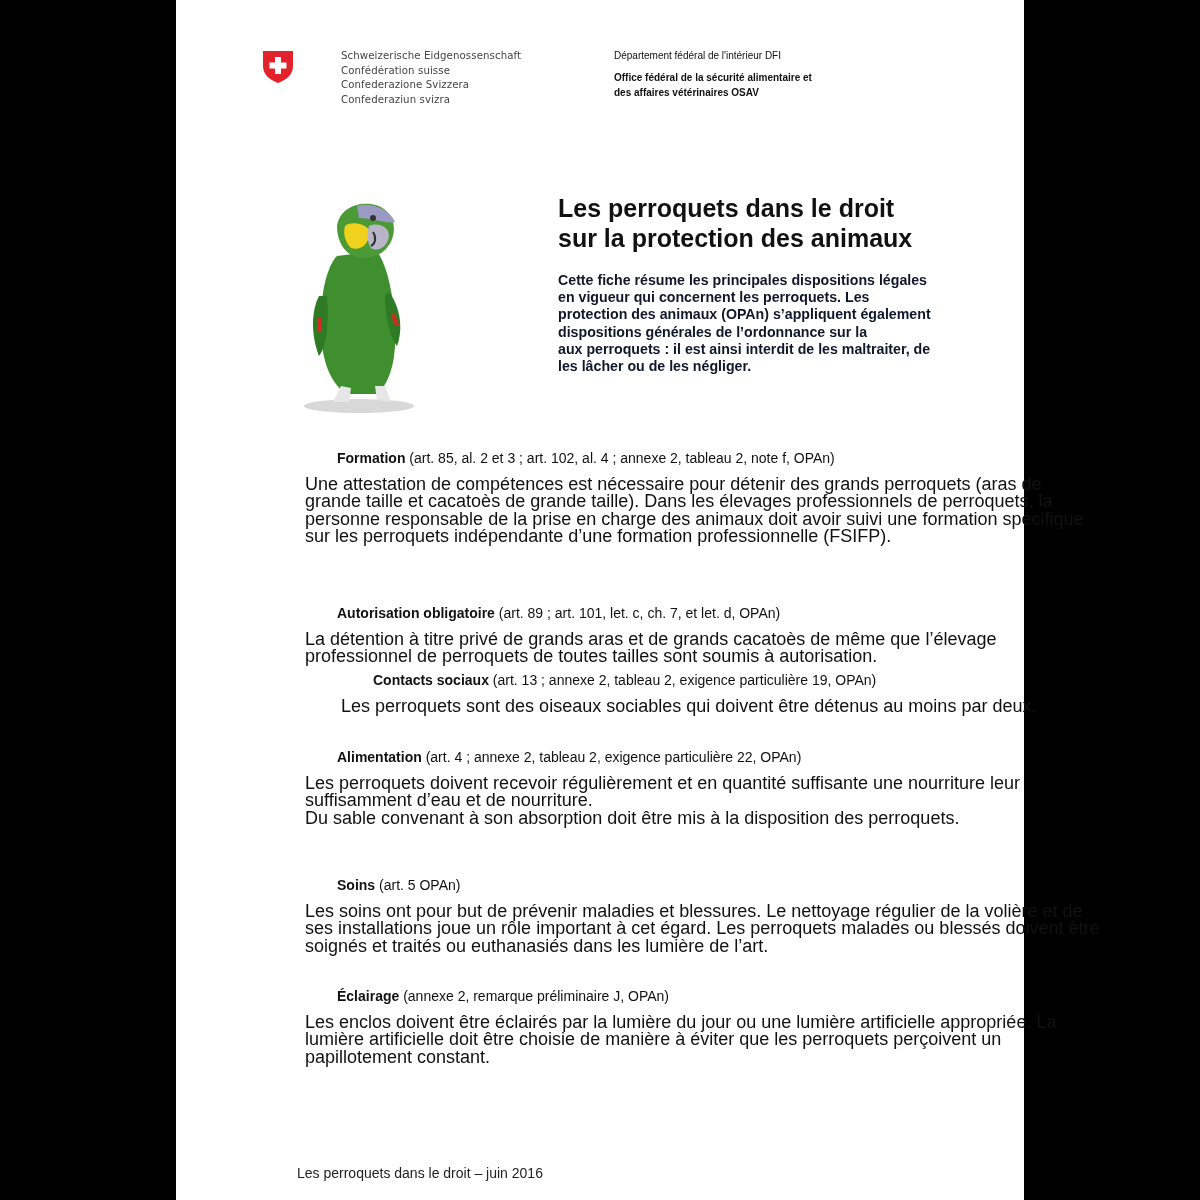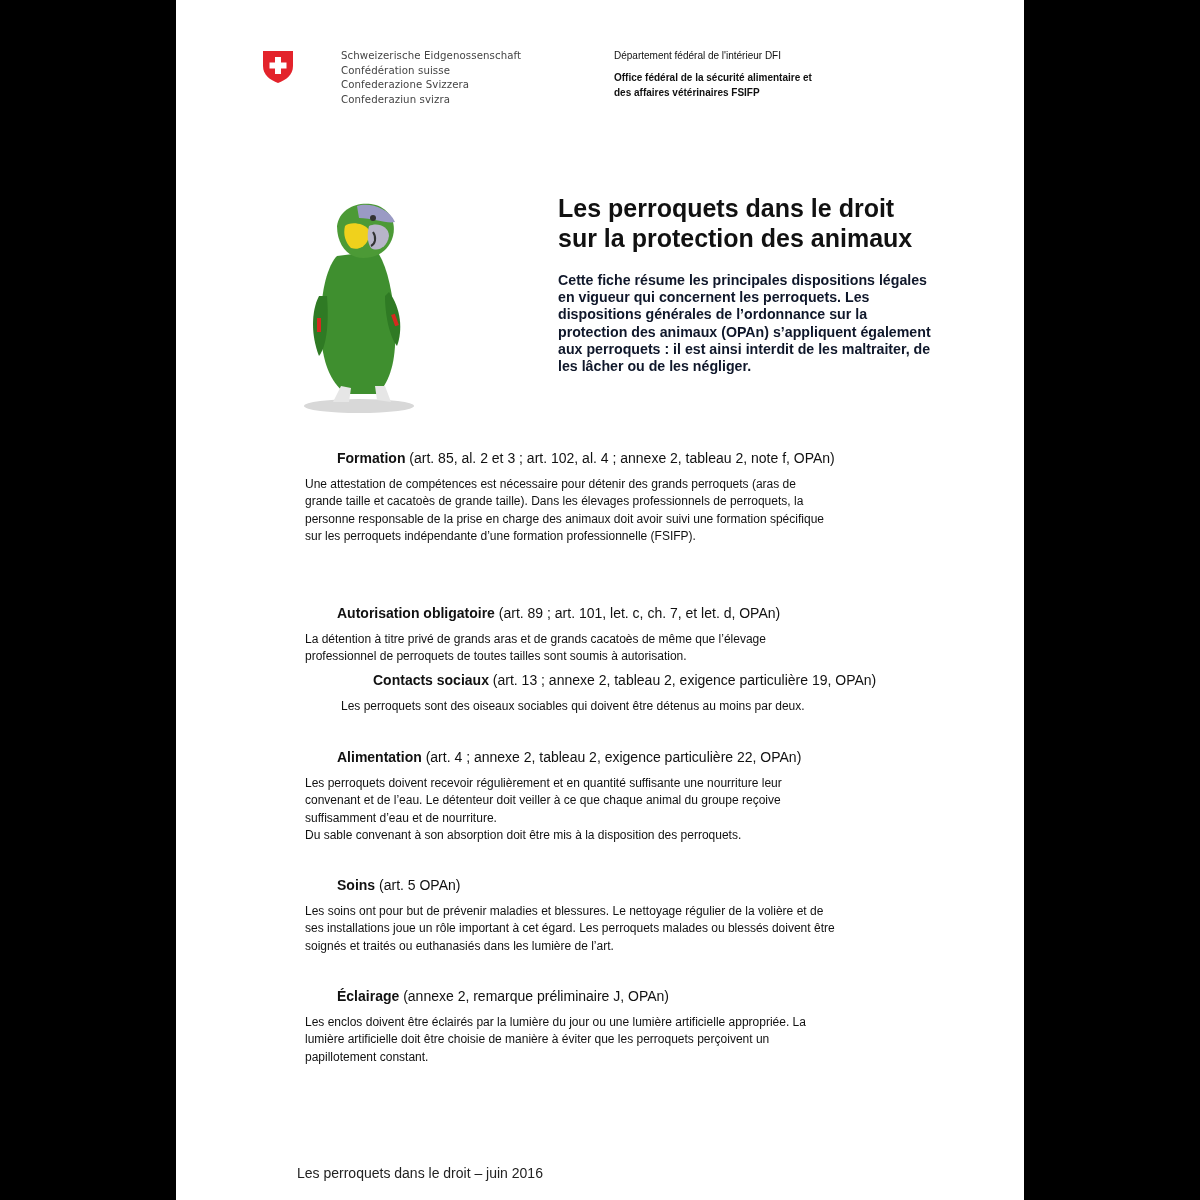--- a/index.html
+++ b/index.html
@@ -9,21 +9,21 @@
   .confed { position: absolute; left: 128px; top: 49px; font-family: "DejaVu Sans", sans-serif; font-size: 10.2px; line-height: 14.7px; color: #444; letter-spacing: 0.1px; margin-left: 37px; }
   .confed div { white-space: nowrap; }
   .dept { position: absolute; left: 438px; top: 50px; font-size: 10px; color: #111; }
   .office { position: absolute; left: 438px; top: 71px; font-size: 10px; font-weight: bold; line-height: 14.5px; color: #111; }
   .parrot { position: absolute; left: 121px; top: 196px; width: 120px; height: 218px; }
   .title { position: absolute; left: 382px; top: 193px; font-size: 25px; font-weight: bold; line-height: 30px; color: #111; }
   .intro { position: absolute; left: 382px; top: 272px; width: 400px; font-size: 14.2px; font-weight: bold; line-height: 17.2px; color: #0f172a; }
   .section { position: absolute; left: 129px; width: 660px; }
   .sec-head { font-size: 14px; line-height: 17px; color: #111; white-space: nowrap; padding-left: 32px; }
   .sec-head b { font-weight: bold; }
-  .sec-body { margin-top: 9px; font-size: 12px; line-height: 17.4px; color: #111; }
+  .sec-body { margin-top: 9px; font-size: 18px; line-height: 17.4px; color: #111; }
   .sec-body div { white-space: nowrap; }
   .footer { position: absolute; left: 121px; top: 1165px; font-size: 14px; color: #222; }
 </style>
 </head>
 <body>
 
 <div class="page">
 
   <svg class="logo" viewBox="0 0 32 34">
     <path d="M1 1 H31 V16 C31 25 24 30 16 33 C8 30 1 25 1 16 Z" fill="#e3232b"></path>
@@ -34,21 +34,21 @@
   <div class="confed">
     <div>Schweizerische Eidgenossenschaft</div>
     <div>Confédération suisse</div>
     <div>Confederazione Svizzera</div>
     <div>Confederaziun svizra</div>
   </div>
 
   <div class="dept">Département fédéral de l'intérieur DFI</div>
   <div class="office">
     <div>Office fédéral de la sécurité alimentaire et</div>
-    <div>des affaires vétérinaires FSIFP</div>
+    <div>des affaires vétérinaires OSAV</div>
   </div>
 
   <svg class="parrot" viewBox="0 0 120 218">
     <ellipse cx="62" cy="210" rx="55" ry="7" fill="#d8d8d8"></ellipse>
     <path d="M40 60 C30 70 22 100 24 140 C26 170 36 190 50 198 L80 198 C92 188 100 165 98 130 C96 95 90 70 80 55 Z" fill="#3f8f2f"></path>
     <path d="M22 100 C14 115 14 140 22 160 C30 150 32 125 30 100 Z" fill="#2f7a24"></path>
     <path d="M92 96 C104 112 106 134 100 150 C92 140 88 118 88 100 Z" fill="#2f7a24"></path>
     <rect x="20" y="122" width="4" height="14" fill="#d62a1f"></rect>
     <rect x="96" y="118" width="4" height="12" fill="#d62a1f" transform="rotate(-20 98 124)"></rect>
     <path d="M40 30 C42 14 58 6 74 8 C90 10 100 24 96 40 C92 55 80 62 66 62 C52 62 40 50 40 30 Z" fill="#4c9a36"></path>
@@ -62,22 +62,22 @@
   </svg>
 
   <div class="title">
     <div>Les perroquets dans le droit</div>
     <div>sur la protection des animaux</div>
   </div>
 
   <div class="intro">
     <div>Cette fiche résume les principales dispositions légales</div>
     <div>en vigueur qui concernent les perroquets. Les</div>
+    <div>protection des animaux (OPAn) s’appliquent également</div>
     <div>dispositions générales de l’ordonnance sur la</div>
-    <div>protection des animaux (OPAn) s’appliquent également</div>
     <div>aux perroquets : il est ainsi interdit de les maltraiter, de</div>
     <div>les lâcher ou de les négliger.</div>
   </div>
 
   <div class="section" style="top:450px;">
     <div class="sec-head"><b>Formation</b><span> (art. 85, al. 2 et 3 ; art. 102, al. 4 ; annexe 2, tableau 2, note f, OPAn)</span></div>
     <div class="sec-body">
       <div>Une attestation de compétences est nécessaire pour détenir des grands perroquets (aras de</div>
       <div>grande taille et cacatoès de grande taille). Dans les élevages professionnels de perroquets, la</div>
       <div>personne responsable de la prise en charge des animaux doit avoir suivi une formation spécifique</div>
@@ -97,21 +97,20 @@
     <div class="sec-head"><b>Contacts sociaux</b><span> (art. 13 ; annexe 2, tableau 2, exigence particulière 19, OPAn)</span></div>
     <div class="sec-body">
       <div>Les perroquets sont des oiseaux sociables qui doivent être détenus au moins par deux.</div>
     </div>
   </div>
 
   <div class="section" style="top:749px;">
     <div class="sec-head"><b>Alimentation</b><span> (art. 4 ; annexe 2, tableau 2, exigence particulière 22, OPAn)</span></div>
     <div class="sec-body">
       <div>Les perroquets doivent recevoir régulièrement et en quantité suffisante une nourriture leur</div>
-      <div>convenant et de l’eau. Le détenteur doit veiller à ce que chaque animal du groupe reçoive</div>
       <div>suffisamment d’eau et de nourriture.</div>
       <div>Du sable convenant à son absorption doit être mis à la disposition des perroquets.</div>
     </div>
   </div>
 
   <div class="section" style="top:877px;">
     <div class="sec-head"><b>Soins</b><span> (art. 5 OPAn)</span></div>
     <div class="sec-body">
       <div>Les soins ont pour but de prévenir maladies et blessures. Le nettoyage régulier de la volière et de</div>
       <div>ses installations joue un rôle important à cet égard. Les perroquets malades ou blessés doivent être</div>

